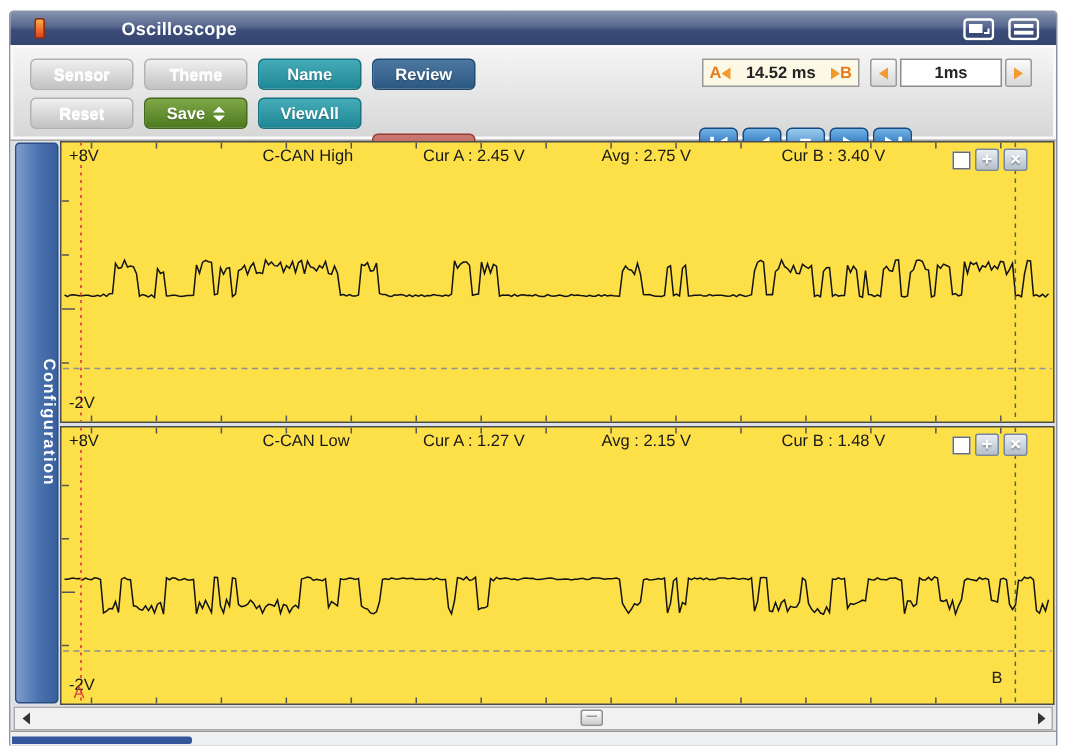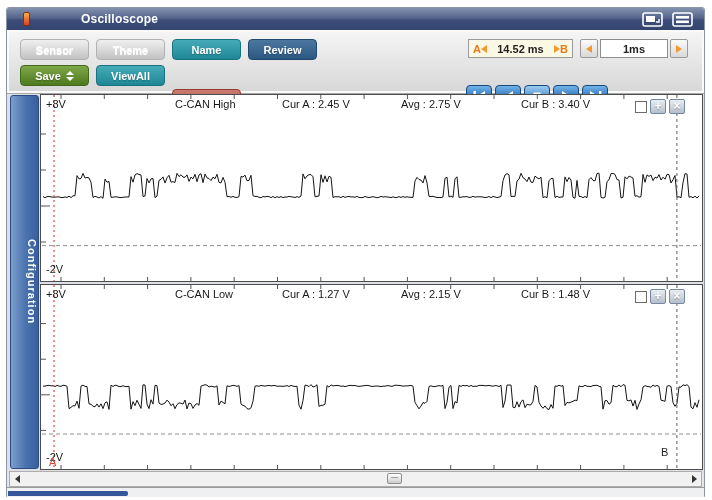--- a/index.html
+++ b/index.html
@@ -56,21 +56,21 @@
     background:linear-gradient(#72b3e8 0%,#3579c0 50%,#1d5ca2 100%);
     display:flex;align-items:center;justify-content:center;}
   .pb-btn.stop{background:linear-gradient(#9accf0 0%,#5b97d0 50%,#3f7fc0 100%);}
   
   .main{position:absolute;left:0;top:86px;right:0;height:377px;background:#dde1e6;}
   .config-tab{position:absolute;left:3px;top:1px;width:29px;height:374px;
     background:linear-gradient(90deg,#7d9dcd 0%,#4a73ae 55%,#395f9e 100%);
     border:1px solid #2b4d83;border-radius:3px;color:#fff;font-size:11px;font-weight:bold;
     writing-mode:vertical-rl;text-align:center;letter-spacing:1px;}
   .plot{position:absolute;left:33px;top:0;width:663px;height:377px;}
-  .panel{position:absolute;left:0;width:663px;background:#ffffff;border:1px solid #4c4c4c;}
+  .panel{position:absolute;left:0;width:663px;background:#fde047;border:1px solid #4c4c4c;}
   .panel1{top:0;height:188px;} .panel2{top:190px;height:186px;}
   .wave{position:absolute;left:0;top:0;display:block;}
   .ch-header{position:absolute;left:0;top:3px;width:100%;font-size:11px;color:#191919;}
   .ch-header span{position:absolute;white-space:nowrap;}
   .vtop{left:5px;} .ch-title{left:134px;} .m-cura{left:241px;} .m-avg{left:360px;} .m-curb{left:480px;}
   .vbot{position:absolute;left:5px;bottom:6px;font-size:11px;color:#191919;}
   .ch-controls{position:absolute;left:594px;top:4px;display:flex;gap:3px;align-items:center;}
   .chk{width:12px;height:12px;background:#fff;border:1px solid #6b6b6b;display:inline-block;}
   .mini-btn{width:16px;height:15px;border:1px solid #7But;border:1px solid #7588a3;border-radius:2px;
     background:linear-gradient(#e9edf2,#b4bfcb);color:#fff;font-weight:bold;font-size:12px;
@@ -118,20 +118,21 @@
   </div>
 
   <div class="toolbar">
     <div class="btn-row row1">
       <div class="btn gray">Sensor</div>
       <div class="btn gray">Theme</div>
       <div class="btn teal">Name</div>
       <div class="btn blue">Review</div>
     </div>
     <div class="btn-row row2">
+      <div class="btn gray">Reset</div>
       <div class="btn green">
         <span>Save</span>
         <span class="spin">
             <b class="up"></b>
             <b class="dn"></b>
           </span>
       </div>
       <div class="btn teal">ViewAll</div>
       <div class="btn red">Save</div>
     </div>

